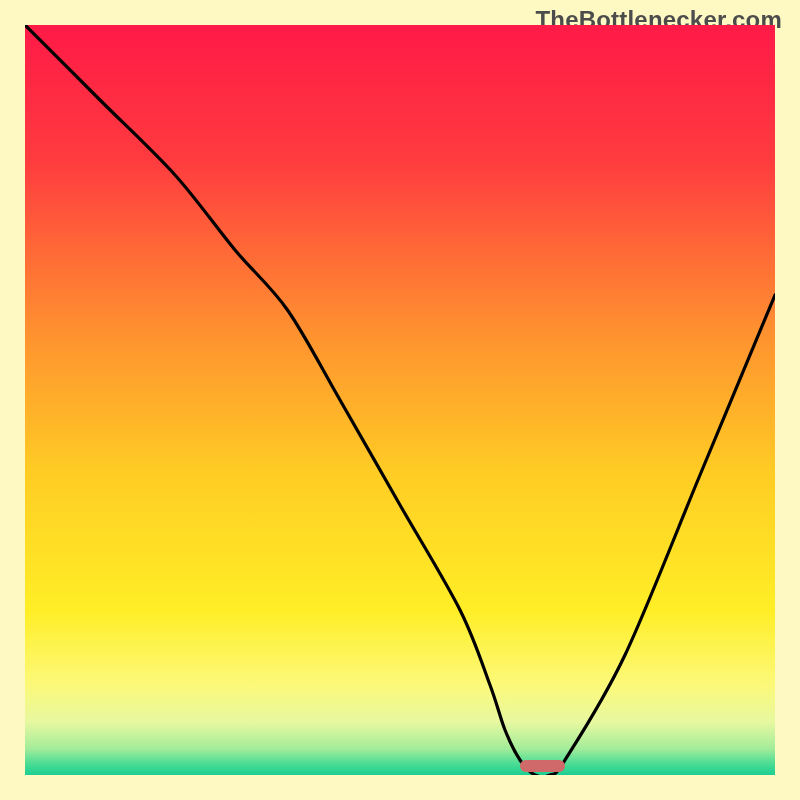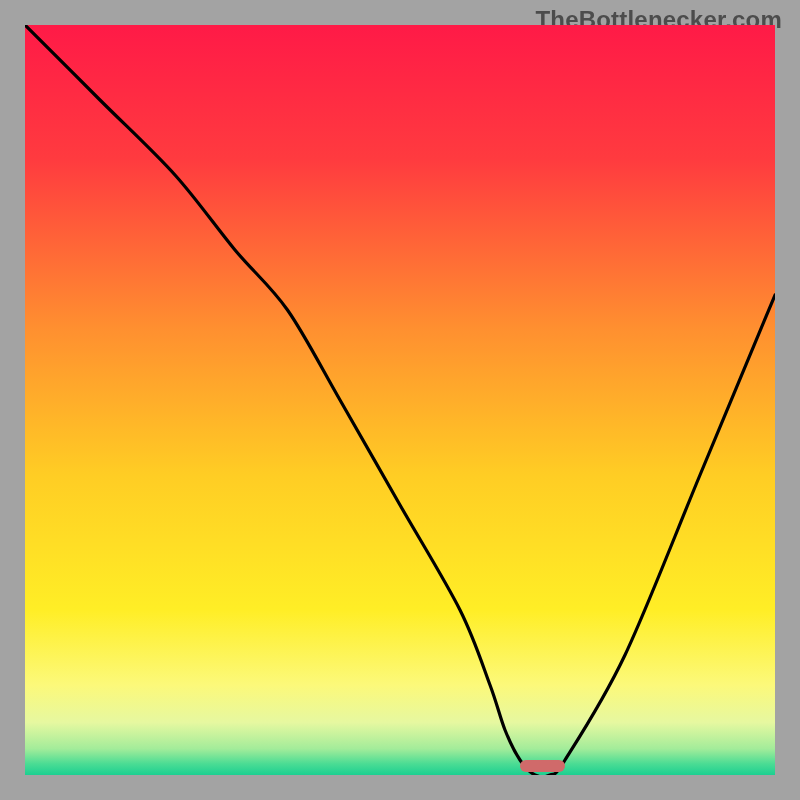--- a/index.html
+++ b/index.html
@@ -5,21 +5,21 @@
 html, body {
   margin: 0;
   padding: 0;
   width: 800px;
   height: 800px;
   overflow: hidden;
 }
 .outer {
   width: 800px;
   height: 800px;
-  background: #a3a3a3;
+  background: #fef9c3;
   position: relative;
 }
 .watermark {
   position: absolute;
   top: 6px;
   right: 18px;
   font-family: Arial, Helvetica, sans-serif;
   font-size: 24px;
   font-weight: bold;
   color: #4c4c4c;

